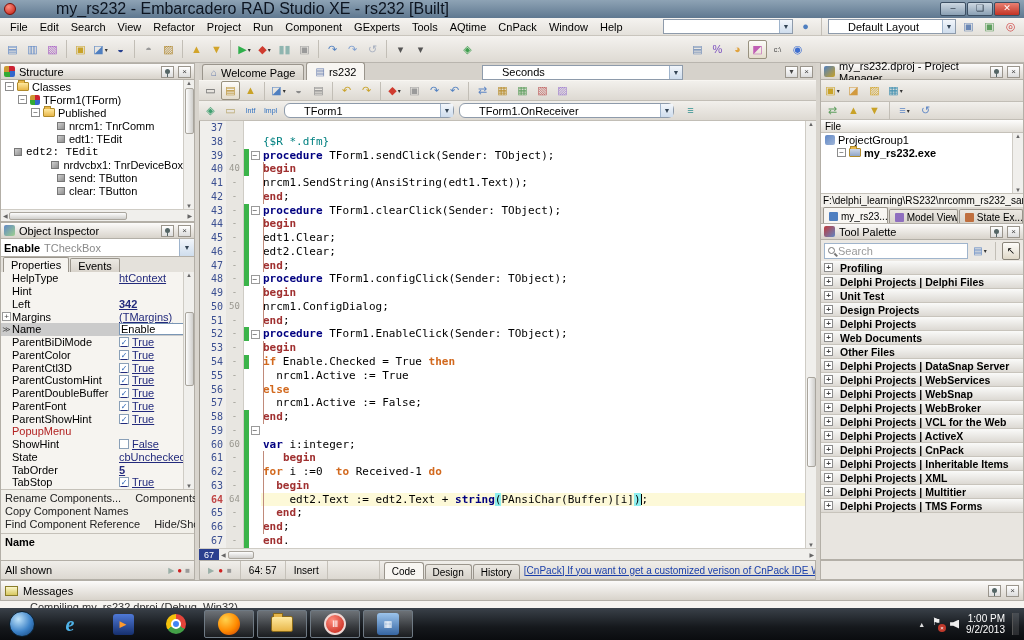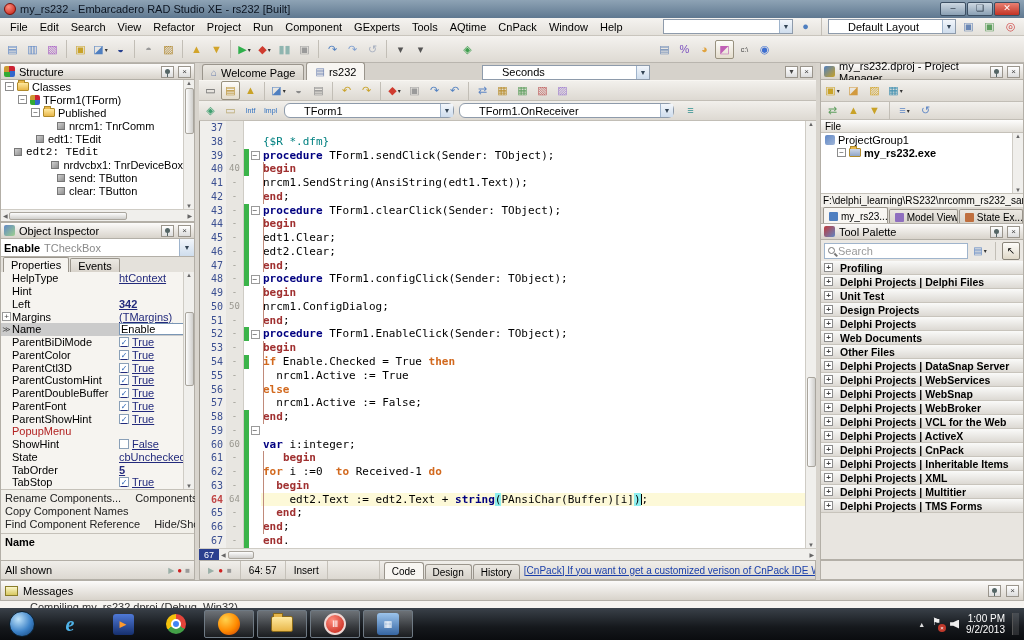--- a/index.html
+++ b/index.html
@@ -2,21 +2,21 @@
 <html><head>
 <meta charset="utf-8">
 <style>
   *{margin:0;padding:0;box-sizing:border-box;}
   body{font-family:"Liberation Sans",sans-serif;}
   .screen{width:1024px;height:640px;position:relative;overflow:hidden;background:#ebe8e3;font-size:11px;color:#000;}
 
   
   .titlebar{height:18px;background:linear-gradient(#8ea3b5,#5f7890);display:flex;align-items:center;padding:0 4px;gap:4px;}
   .app-ico{width:12px;height:12px;border-radius:50%;background:radial-gradient(circle at 35% 30%,#ff8d7e,#c01c10);border:1px solid #7d1008;flex:none;}
-  .title-text{font-size:11px;color:#0c1420;white-space:nowrap;overflow:hidden;}
+  .title-text{font-size:16px;color:#0c1420;white-space:nowrap;overflow:hidden;margin-left:36px;}
   .wbtns{margin-left:auto;display:flex;gap:1px;}
   .wbtn{width:26px;height:14px;border:1px solid #3c4f63;border-radius:2px;background:linear-gradient(#cdd8e2,#8aa0b4);font-size:9px;line-height:11px;text-align:center;color:#1c2a38;}
   .wbtn.close{background:linear-gradient(#e98072,#c23325);color:#fff;}
 
   
   .menubar{height:18px;background:linear-gradient(#f5f3f0,#e4e1db);border-bottom:1px solid #c9c5bd;display:flex;align-items:center;padding:0 4px;}
   .menu-item{padding:2px 6px;white-space:nowrap;}
   .combo{background:#fff;border:1px solid #8e9bab;height:15px;display:flex;align-items:center;font-size:11px;padding-left:19px;position:relative;}
   .combo .ddb{margin-left:auto;width:13px;align-self:stretch;background:linear-gradient(#f2f6fb,#cfdded);border-left:1px solid #9fb4cc;font-size:7px;color:#345;display:flex;align-items:center;justify-content:center;}
   .mb-right{margin-left:auto;display:flex;align-items:center;gap:3px;}
@@ -298,21 +298,21 @@
         <span class="tbicon">
           <span class="tbglyph" style="color: rgb(85, 85, 85);">▾</span>
         </span>
       </span>
     <span style="width:26px;"></span>
     <span id="aqtime-icon">
         <span class="tbicon">
           <span class="tbglyph" style="color: rgb(63, 159, 79);">◈</span>
         </span>
       </span>
-    <span class="combo" style="width:168px;margin-left:4px;margin-top:46px;">
+    <span class="combo" style="width:201px;margin-left:4px;margin-top:46px;">
       <span>Seconds</span>
       <span class="ddb">▼</span>
     </span>
     <span id="main-toolbar-right" style="display:flex;align-items:center;gap:1px;margin-left:4px;">
         <span class="tbicon">
           <span class="tbglyph" style="color: rgb(106, 135, 181);">▤</span>
         </span>
         <span class="tbicon">
           <span class="tbglyph" style="color: rgb(122, 79, 191);">%</span>
         </span>
@@ -357,21 +357,21 @@
               <div class="trow" style="padding-left: 30px;">
                 <span class="exp">−</span>
                 <span class="mini-folder"></span>
                 <span>Published</span>
               </div>
               <div class="trow" style="padding-left: 43px;">
                 <span style="width: 12px;"></span>
                 <span class="mini-cube"></span>
                 <span>nrcm1: TnrComm</span>
               </div>
-              <div class="trow" style="padding-left: 22px;">
+              <div class="trow" style="padding-left: 43px;">
                 <span style="width: 12px;"></span>
                 <span class="mini-cube"></span>
                 <span>edt1: TEdit</span>
               </div>
               <div class="trow" style=" font-family: Liberation Mono, monospace;">
                 <span style="width: 12px;"></span>
                 <span class="mini-cube"></span>
                 <span>edt2: TEdit</span>
               </div>
               <div class="trow" style="padding-left: 43px;">

